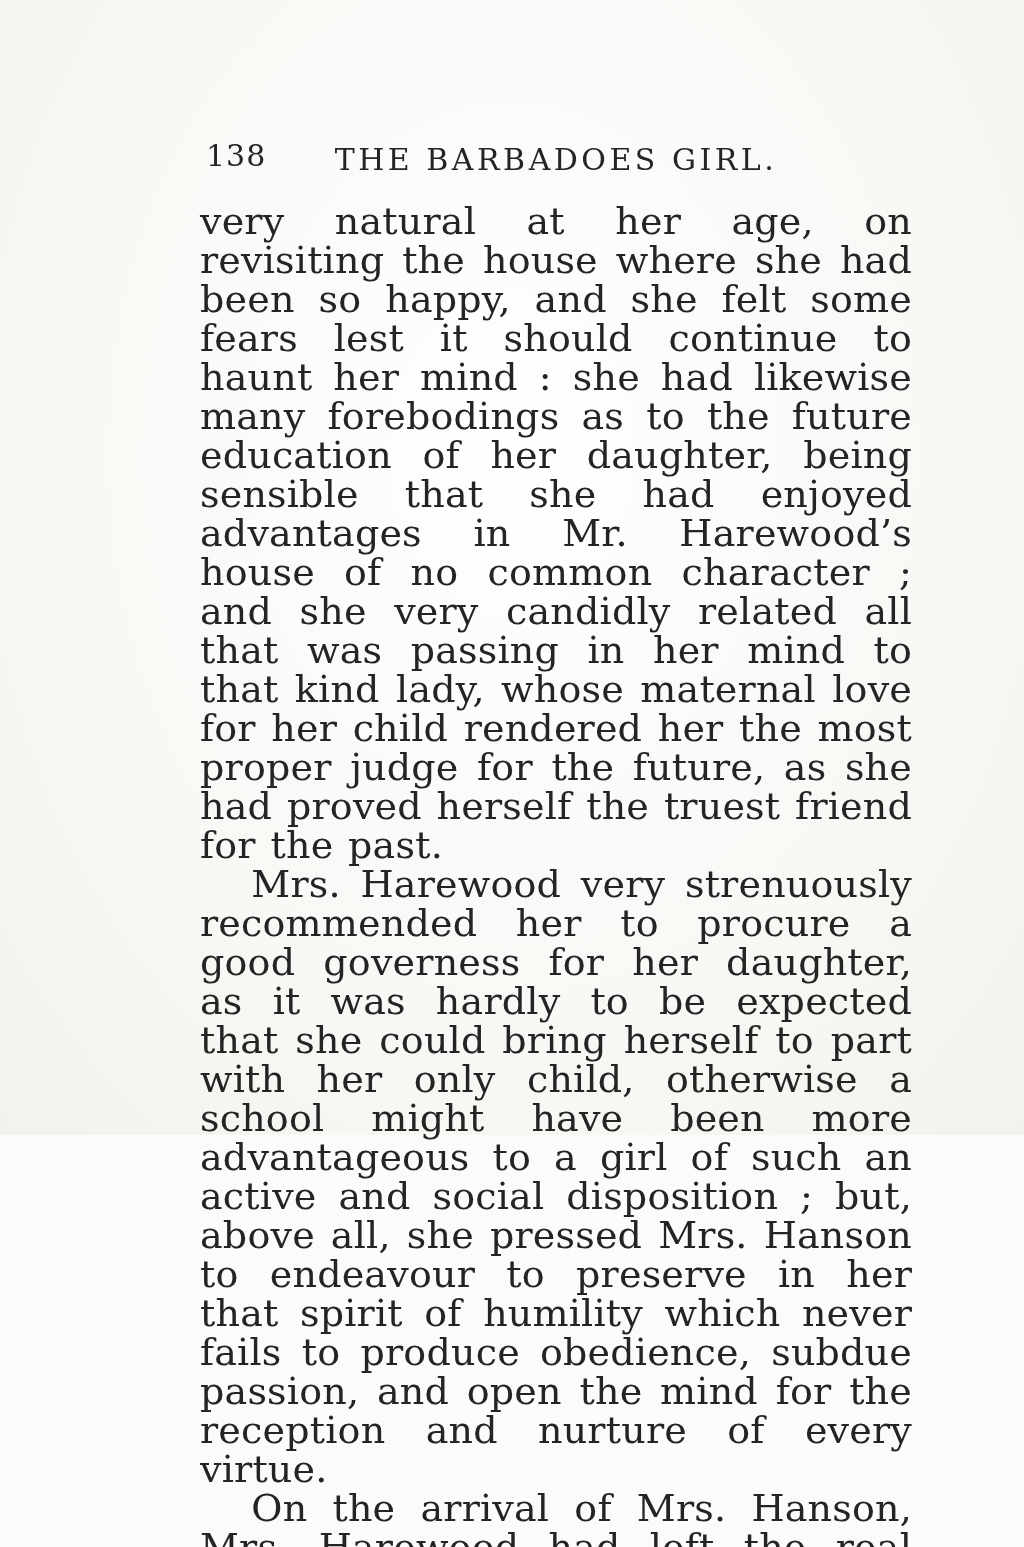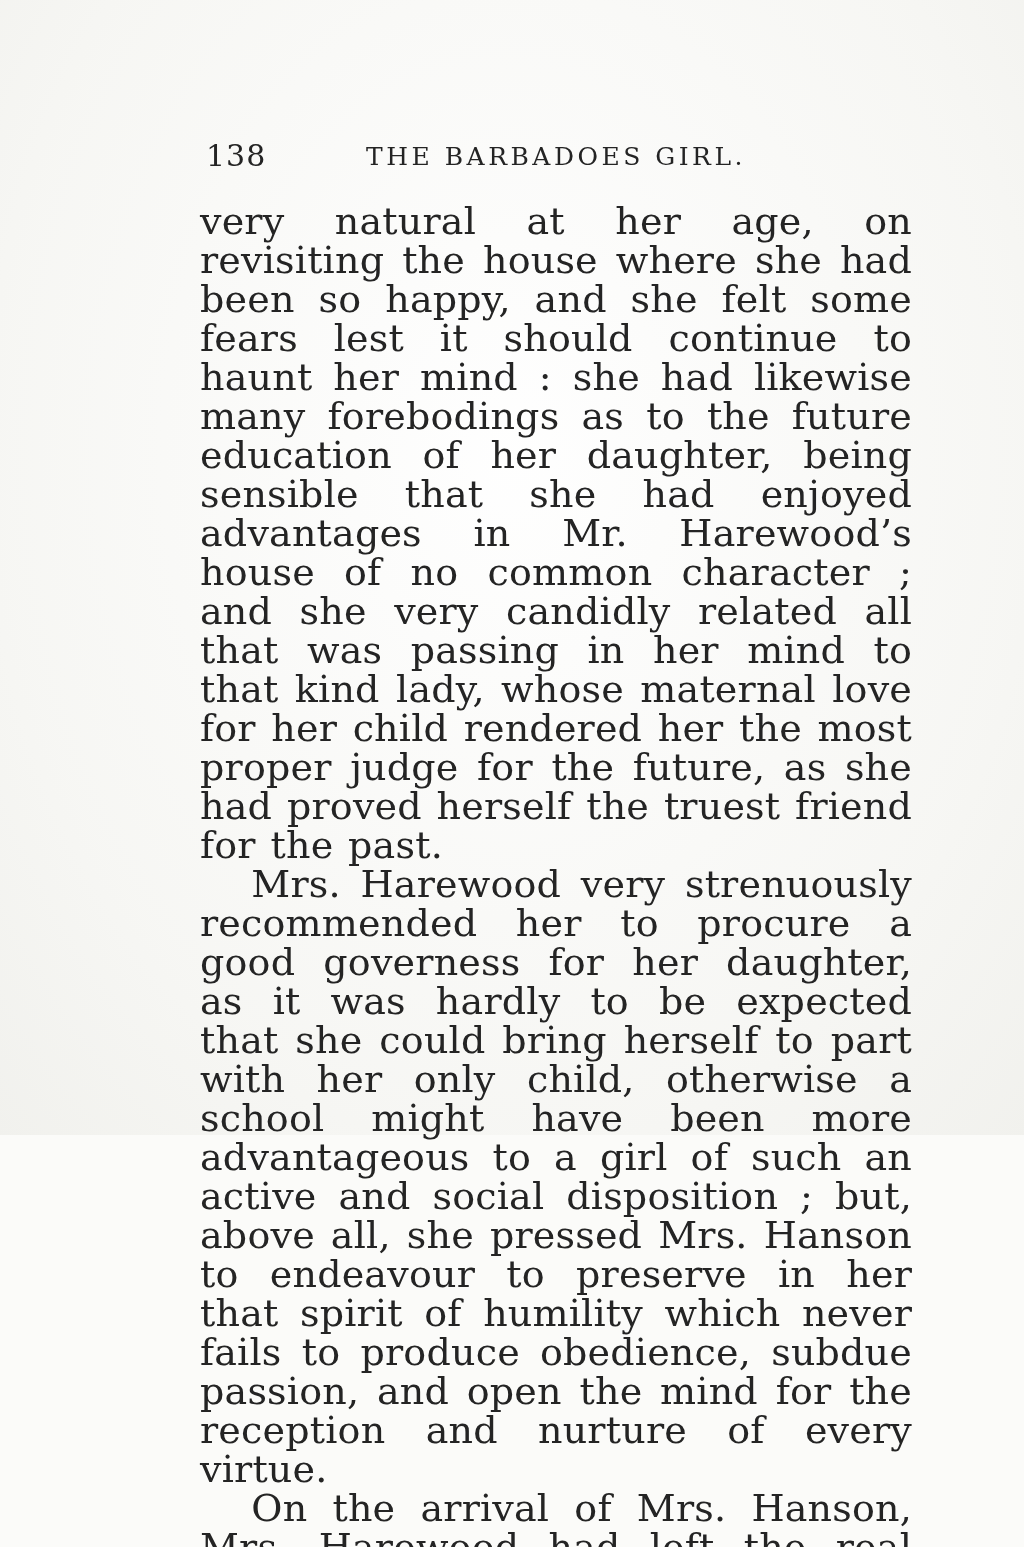--- a/index.html
+++ b/index.html
@@ -37,21 +37,21 @@
   }
   .page-number {
     position: absolute;
     left: 6px;
     top: 2px;
     font-size: 30px;
     letter-spacing: 1px;
   }
   .running-title {
     text-align: center;
-    font-size: 25px;
+    font-size: 30px;
     letter-spacing: 3.5px;
     padding-top: 6px;
     white-space: nowrap;
   }
   .page-body p {
     margin: 0;
     font-size: 38px;
     line-height: 39px;
     text-align: justify;
     text-indent: 1.35em;

